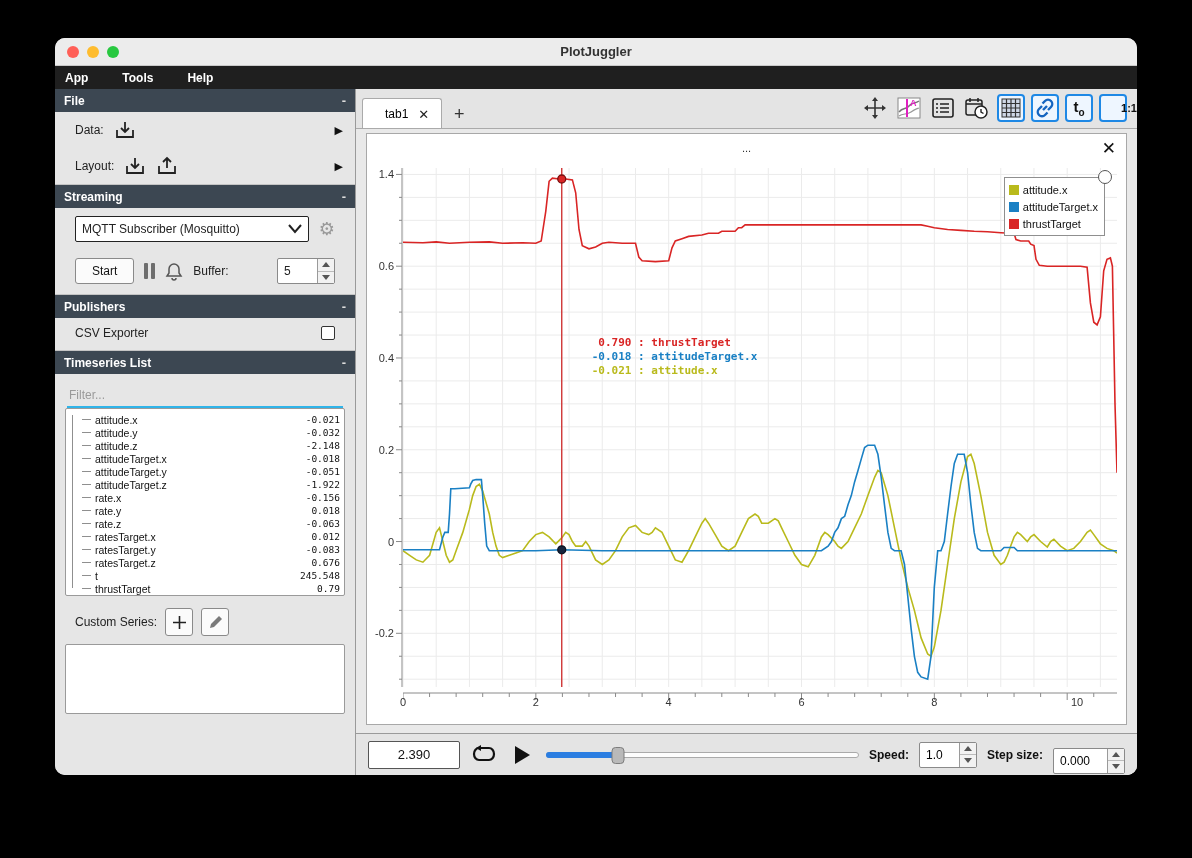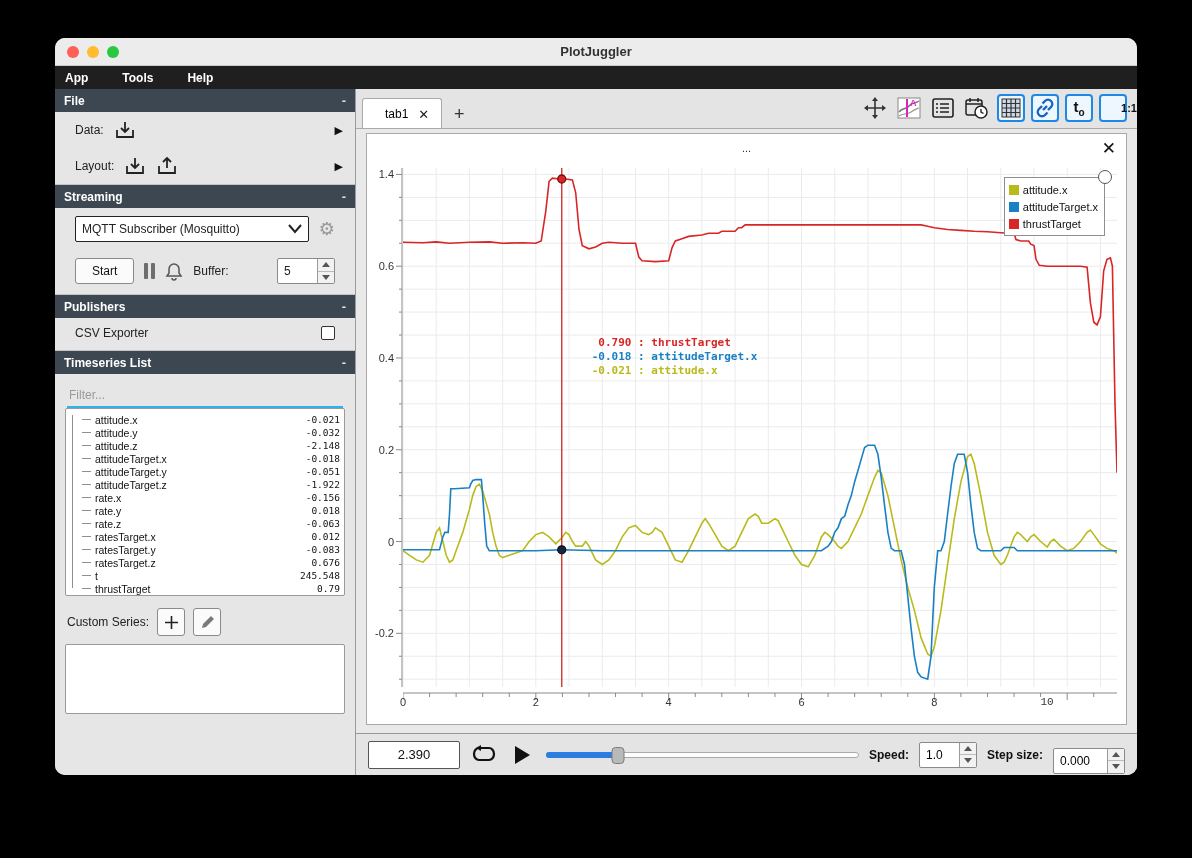--- a/index.html
+++ b/index.html
@@ -67,21 +67,21 @@
 
   .series-box { margin:0 10px; background:#fff; border:1px solid #9a9a9a; border-radius:2px;
                 padding:4px 4px; position:relative; height:188px; overflow:hidden; }
   .series-inner { position:relative; margin-left:12px; }
   .series-vline { position:absolute; left:6px; top:6px; bottom:7px; border-left:1px solid #8f8f8f; }
   .ts-row { display:flex; align-items:center; height:13px; font-size:10.5px; color:#111; }
   .ts-branch { width:9px; border-top:1px solid #8f8f8f; margin-right:4px; flex:0 0 auto; }
   .ts-name { flex:1; white-space:nowrap; overflow:hidden; }
   .ts-val { font-family:"DejaVu Sans Mono",monospace; font-size:9.5px; color:#111; }
 
-  .custom-row { display:flex; align-items:center; gap:8px; padding:12px 12px 6px 12px; }
+  .custom-row { display:flex; align-items:center; gap:8px; padding:12px 12px 6px 20px; }
   .icon-btn { width:28px; height:28px; background:#fbfbfb; border:1px solid #8a8a8a; border-radius:3px;
               display:flex; align-items:center; justify-content:center; font-size:16px; color:#222; }
   .custom-box { margin:2px 10px; background:#fff; border:1px solid #9a9a9a; border-radius:2px; height:70px; }
 
   
   .main { flex:1; display:flex; flex-direction:column; background:#e9e9e9; min-width:0; }
   .tabbar { height:40px; display:flex; align-items:flex-end; padding:0 10px 0 6px; position:relative;
             background:#e4e4e4; }
   .tab { background:#fff; border:1px solid #aaa; border-bottom:none; border-radius:3px 3px 0 0;
          height:31px; display:flex; align-items:center; gap:10px; padding:0 12px 0 22px; font-size:12px; }
@@ -537,21 +537,21 @@
               <line x1="451.64651162790705" x2="451.64651162790705" y1="1" y2="5" stroke="#8a8a8a"></line>
               <line x1="478.2139534883722" x2="478.2139534883722" y1="1" y2="5" stroke="#8a8a8a"></line>
               <line x1="504.78139534883735" x2="504.78139534883735" y1="1" y2="5" stroke="#8a8a8a"></line>
               <line x1="531.3488372093025" x2="531.3488372093025" y1="1" y2="8" stroke="#8a8a8a"></line>
               <line x1="557.9162790697676" x2="557.9162790697676" y1="1" y2="5" stroke="#8a8a8a"></line>
               <line x1="584.4837209302327" x2="584.4837209302327" y1="1" y2="5" stroke="#8a8a8a"></line>
               <line x1="611.0511627906978" x2="611.0511627906978" y1="1" y2="5" stroke="#8a8a8a"></line>
               <line x1="637.618604651163" x2="637.618604651163" y1="1" y2="5" stroke="#8a8a8a"></line>
               <line x1="664.1860465116281" x2="664.1860465116281" y1="1" y2="8" stroke="#8a8a8a"></line>
               <line x1="690.7534883720932" x2="690.7534883720932" y1="1" y2="5" stroke="#8a8a8a"></line>
-            </svg><span class="xlab" style="left: 0px;">0</span><span class="xlab" style="left: 132.837px;">2</span><span class="xlab" style="left: 265.674px;">4</span><span class="xlab" style="left: 398.512px;">6</span><span class="xlab" style="left: 531.349px;">8</span><span class="xlab" style="left: 644px; font-family: Liberation Mono, monospace;">10</span></div>
+            </svg><span class="xlab" style="left: 0px;">0</span><span class="xlab" style="left: 132.837px;">2</span><span class="xlab" style="left: 265.674px;">4</span><span class="xlab" style="left: 398.512px;">6</span><span class="xlab" style="left: 531.349px;">8</span><span class="xlab" style="left: 674px;">10</span></div>
       </div>
 
       <div class="bottombar">
         <div class="time-box">2.390</div>
         <div class="loop-btn">
           <svg width="24" height="20" viewBox="0 0 24 20">
               <path d="M7 3 h10 a5 6 0 0 1 0 12 h-10 a5 6 0 0 1 0-12" fill="none" stroke="#111" stroke-width="2.2"></path>
               <path d="M9 0 l-5 3 5 3 z" fill="#111"></path>
             </svg>
         </div>

